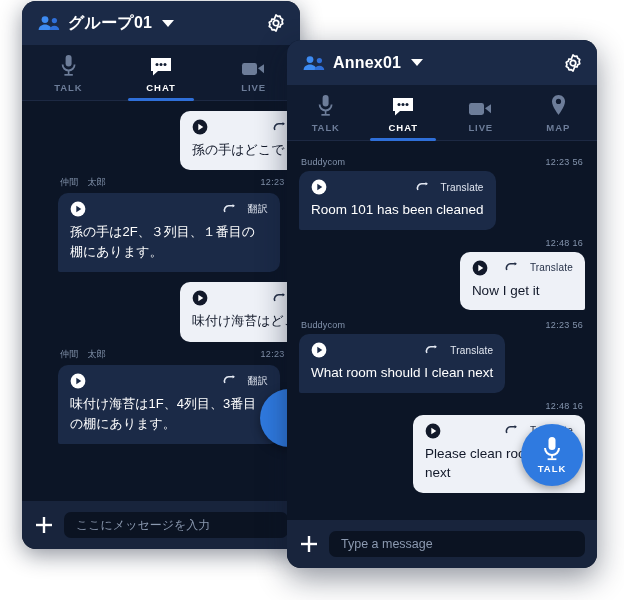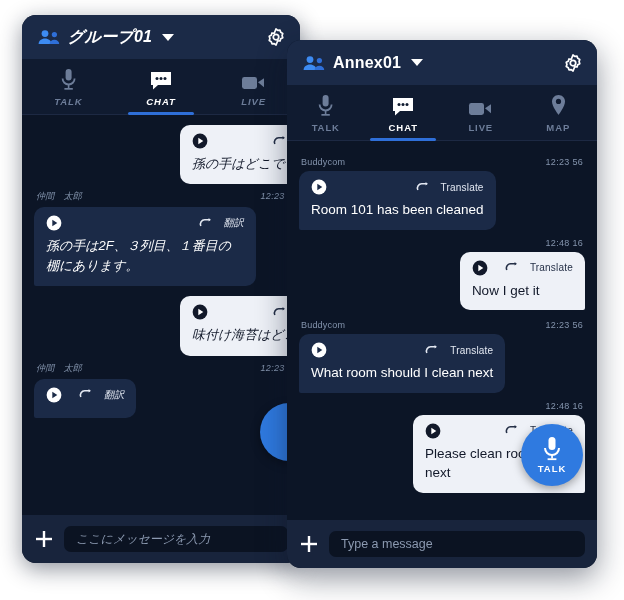--- a/index.html
+++ b/index.html
@@ -14,23 +14,22 @@
 
   
   .panel{
     position:absolute;
     border-radius:14px;
     overflow:hidden;
     background:#0c1526;
     display:flex;flex-direction:column;
   }
   .panel.back{
-    left:22px;top:15px;width:278px;height:548px;
+    left:22px;top:1px;width:278px;height:548px;
     box-shadow:0 6px 22px rgba(10,20,40,.45);
-    font-style:italic;
   }
   .panel.front{
     left:287px;top:40px;width:310px;height:528px;
     box-shadow:0 10px 30px rgba(10,20,40,.45);
   }
 
   
   .hdr{
     height:44px;flex:0 0 44px;
     background:#1b2a47;
@@ -84,21 +83,21 @@
 
   
   .msgs{
     flex:1 1 auto;
     background:#0c1526;
     padding:10px 12px 4px 12px;
     box-sizing:border-box;
     overflow:hidden;
     position:relative;
   }
-  .back .msgs{padding:10px 0 4px 12px;}
+  .back .msgs{padding:10px 0 4px 12px;margin-left:24px;}
   .meta{
     display:flex;align-items:baseline;
     font-size:9px;color:#8494ad;margin:6px 2px 4px 2px;
   }
   .meta .nm{flex:1 1 auto;letter-spacing:.2px;}
   .meta .tm{flex:0 0 auto;letter-spacing:.3px;}
   .meta.right .nm{visibility:hidden;}
   .row{display:flex;margin-bottom:2px;}
   .row.in{justify-content:flex-start;}
   .row.out{justify-content:flex-end;}
@@ -307,20 +306,21 @@
             </svg>
             <span class="tspacer"></span>
             <span class="trans">
               <svg viewBox="0 0 16 15">
                 <path d="M3.2 10.4A5 5 0 018 3.2h6" fill="none" stroke="#e3e8f2" stroke-width="1.8"></path>
                 <path d="M12.2 1.2L14.6 3.2 12.2 5.2z" fill="#e3e8f2"></path>
               </svg>
               <span class="tl">翻訳</span>
             </span>
           </div>
+          <div class="btxt">味付け海苔は1F、4列目、3番目の棚にあります。</div>
         </div>
       </div>
 
       <div class="talkbtn">
         <svg class="mic" viewBox="0 0 20 26">
           <rect x="6.5" y="1" width="7" height="13" rx="3.5" fill="#fff"></rect>
           <path d="M3 12a7 7 0 0014 0" fill="none" stroke="#fff" stroke-width="2"></path>
           <rect x="9.2" y="18.5" width="1.7" height="4" fill="#fff"></rect>
           <rect x="5.6" y="22.3" width="8.8" height="1.8" fill="#fff"></rect>
         </svg>

